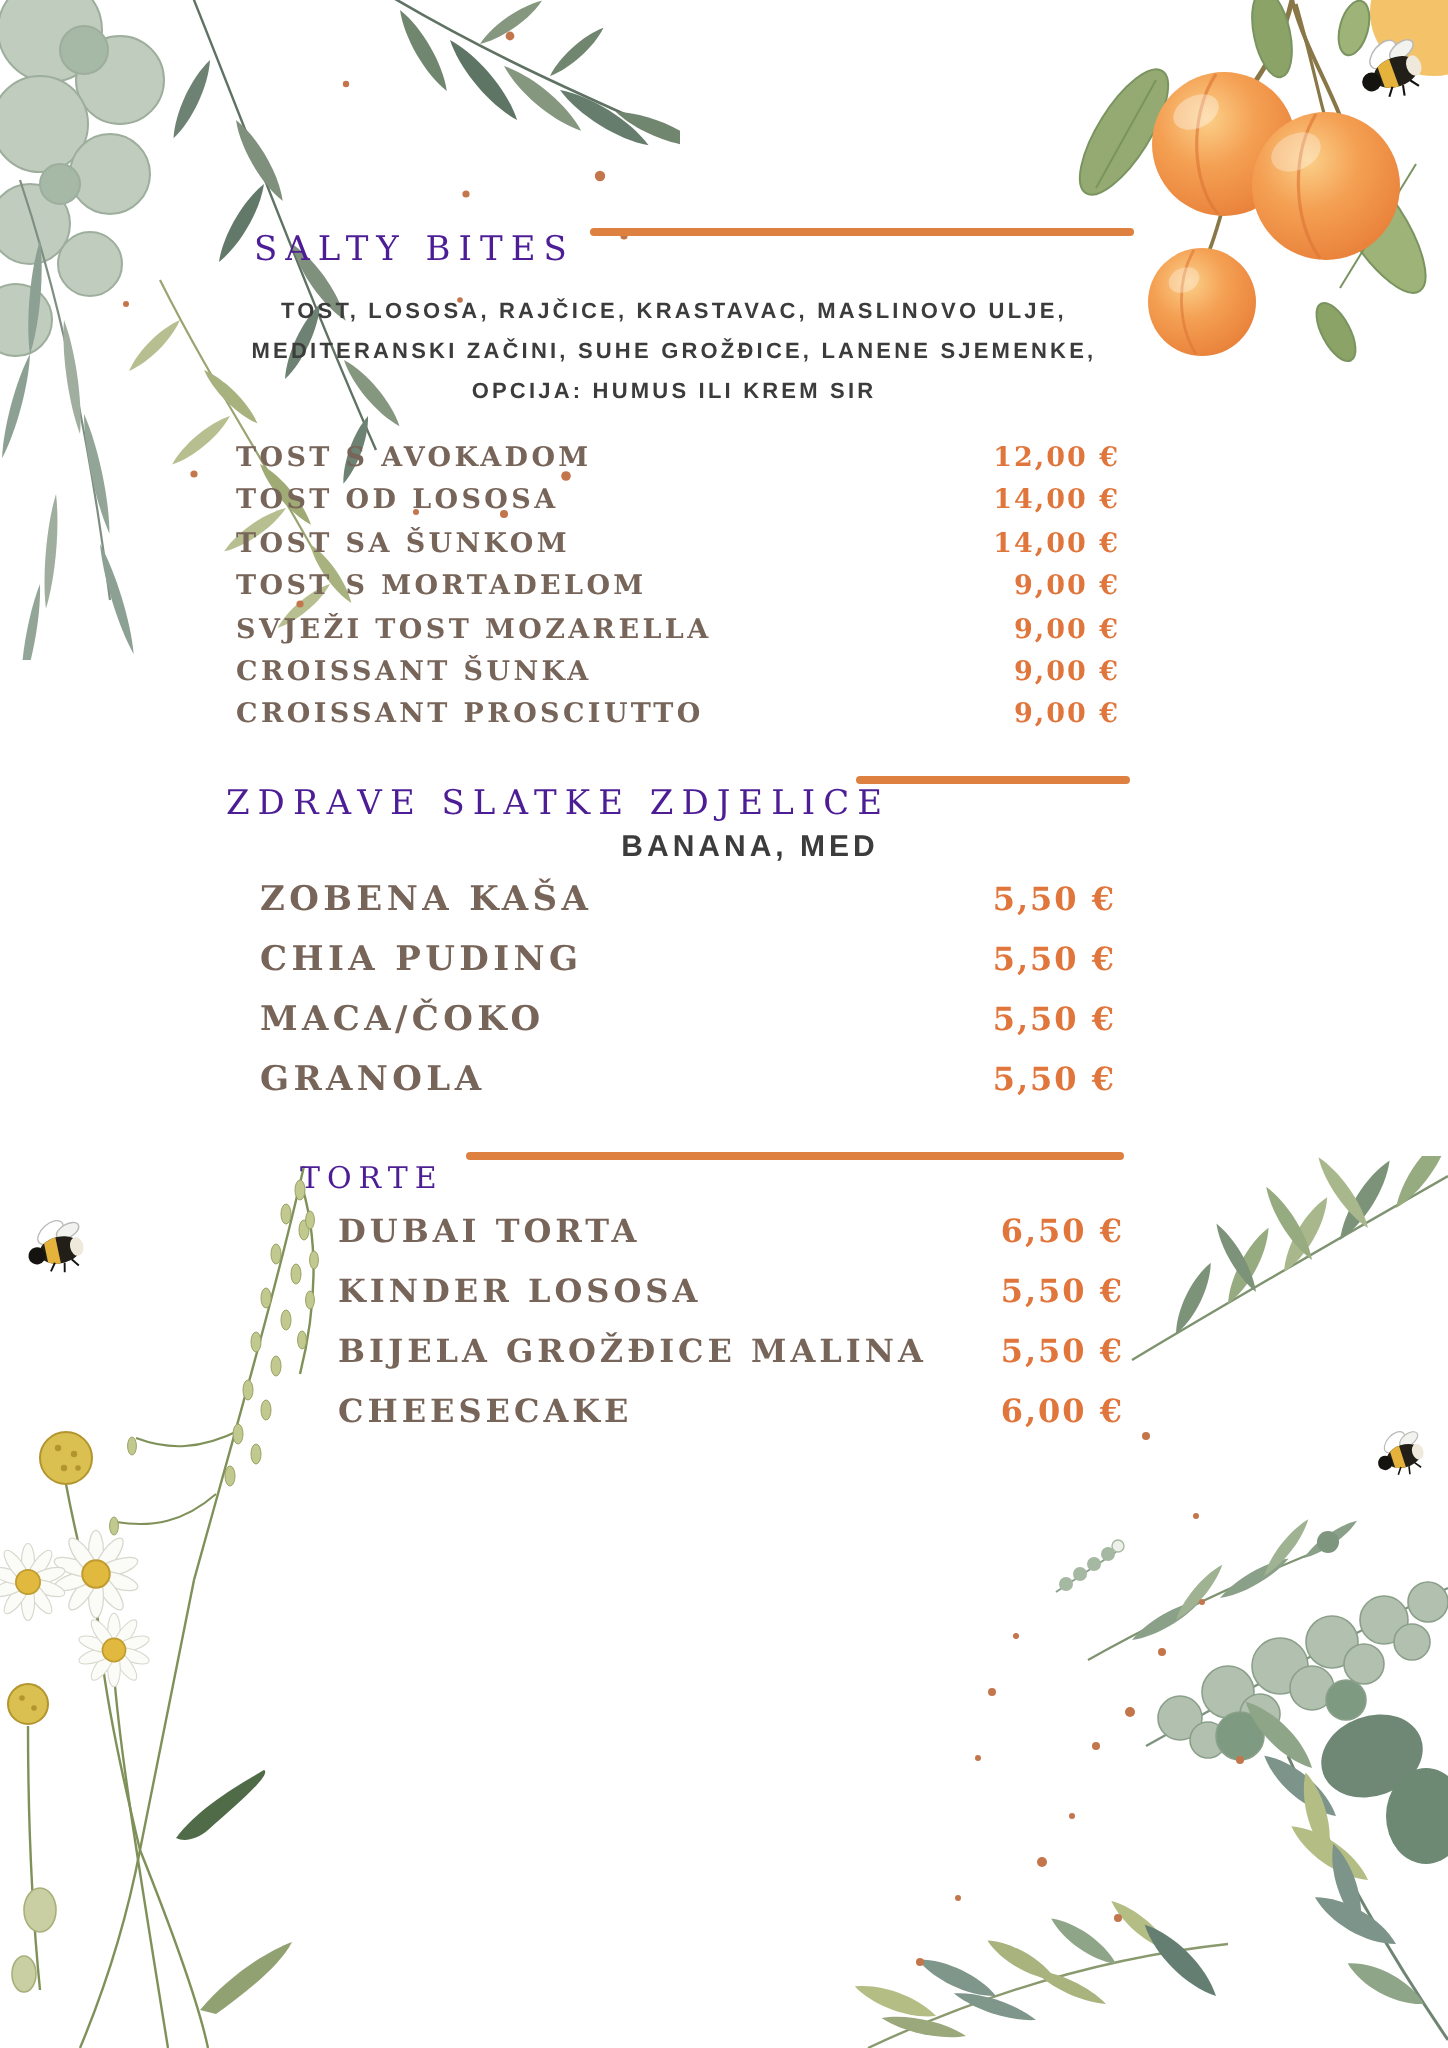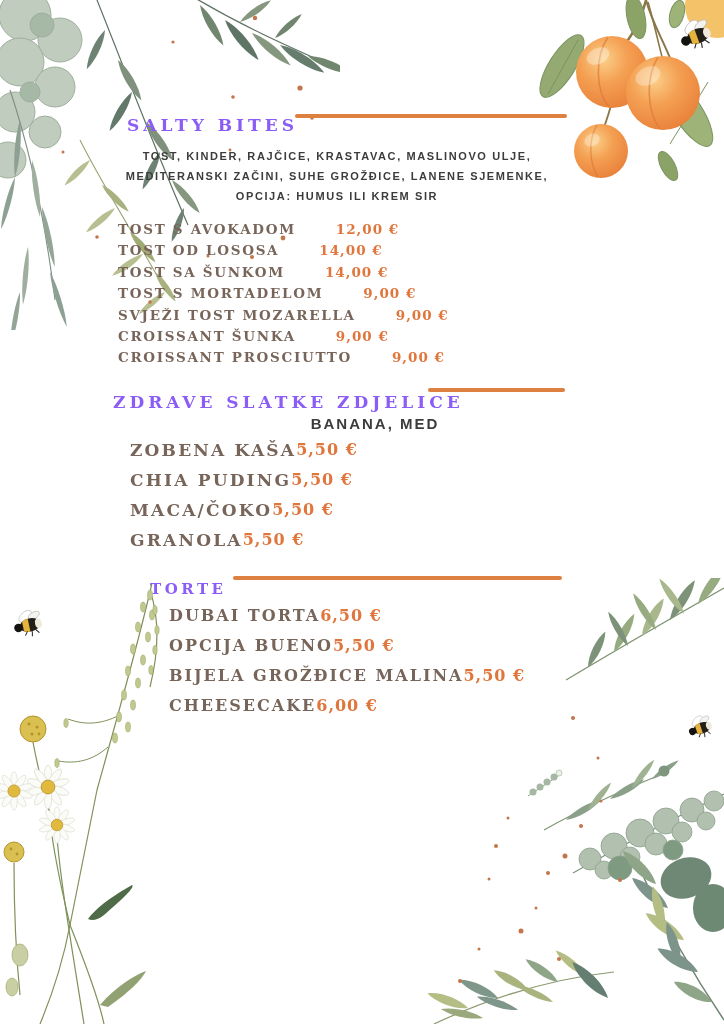--- a/index.html
+++ b/index.html
@@ -3,21 +3,21 @@
 <meta charset="utf-8">
 <style>
   html,body { margin:0; padding:0; background:#e9e9e9; }
   .page {
     position:relative; width:724px; height:1024px; margin:0 auto;
     background:#ffffff; overflow:hidden;
     font-family:"DejaVu Serif", serif;
   }
   .deco { position:absolute; }
 
-  .section-title { position:absolute; color:#8b5cf6; font-weight:700; white-space:nowrap; }
+  .section-title { position:absolute; color:#4c1d95; font-weight:400; white-space:nowrap; }
   .title-1 { left:127px; top:101px; font-size:17px; letter-spacing:4px; }
   .title-2 { left:113px; top:378px; font-size:17px; letter-spacing:4px; }
   .title-3 { left:150px; top:568px; font-size:15px; letter-spacing:3.5px; }
 
   .divider { position:absolute; height:4px; background:#dd8040; border-radius:2px; }
   .div-1 { left:295px; top:114px; width:272px; }
   .div-2 { left:428px; top:388px; width:137px; }
   .div-3 { left:233px; top:576px; width:329px; }
 
   .desc {
@@ -35,21 +35,21 @@
   .list-1 { left:118px; top:221px; width:442px; }
   .list-1 .row { height:21.4px; font-size:13.5px; letter-spacing:1.7px; }
   .list-1 .price { font-size:13.5px;margin-left:40px; }
   .list-2 { left:130px; top:440px; width:428px; }
   .list-2 .row { height:30px; font-size:17px; letter-spacing:2.2px; }
   .list-2 .price { font-size:16px; }
   .list-3 { left:125px; top:606px; width:437px; }
   .list-3 .row { height:30px; font-size:16px; letter-spacing:2px;margin-left:44px; }
   .list-3 .price { font-size:16px; }
 
-  .row { display:flex; justify-content:flex-start; align-items:flex-start; color:#78655a; font-weight:600; white-space:nowrap; }
+  .row { display:flex; justify-content:space-between; align-items:flex-start; color:#78655a; font-weight:600; white-space:nowrap; }
   .price { color:#e0763c; letter-spacing:1px; font-weight:600; }
 </style>
 </head>
 <body>
 
 <div class="page">
 
   <svg width="0" height="0" style="position:absolute" aria-hidden="true">
     <defs>
       <path id="leaf" d="M0,0 C4,-10 4,-26 0,-36 C-4,-26 -4,-10 0,0 Z"></path>
@@ -359,21 +359,21 @@
         <circle cx="230" cy="180" r="1.5"></circle>
     </g>
     <g>
       <use href="#bee" transform="translate(334,150) rotate(-18) scale(0.8)"></use>
     </g>
   </svg>
 
   <h2 class="section-title title-1">SALTY BITES</h2>
   <div class="divider div-1"></div>
   <div class="desc">
-    <div>TOST, KINDER, RAJČICE, KRASTAVAC, MASLINOVO ULJE,</div>
+    <div>TOST, LOSOSA, RAJČICE, KRASTAVAC, MASLINOVO ULJE,</div>
     <div>MEDITERANSKI ZAČINI, SUHE GROŽĐICE, LANENE SJEMENKE,</div>
     <div>OPCIJA: HUMUS ILI KREM SIR</div>
   </div>
   <div class="menu-list list-1">
     <div class="row">
       <span class="name">TOST S AVOKADOM</span>
       <span class="price">12,00 €</span>
     </div>
     <div class="row">
       <span class="name">TOST OD LOSOSA</span>
@@ -424,21 +424,21 @@
   </div>
 
   <h2 class="section-title title-3">TORTE</h2>
   <div class="divider div-3"></div>
   <div class="menu-list list-3">
     <div class="row">
       <span class="name">DUBAI TORTA</span>
       <span class="price">6,50 €</span>
     </div>
     <div class="row">
-      <span class="name">OPCIJA BUENO</span>
+      <span class="name">KINDER LOSOSA</span>
       <span class="price">5,50 €</span>
     </div>
     <div class="row">
       <span class="name">BIJELA GROŽĐICE MALINA</span>
       <span class="price">5,50 €</span>
     </div>
     <div class="row">
       <span class="name">CHEESECAKE</span>
       <span class="price">6,00 €</span>
     </div>

